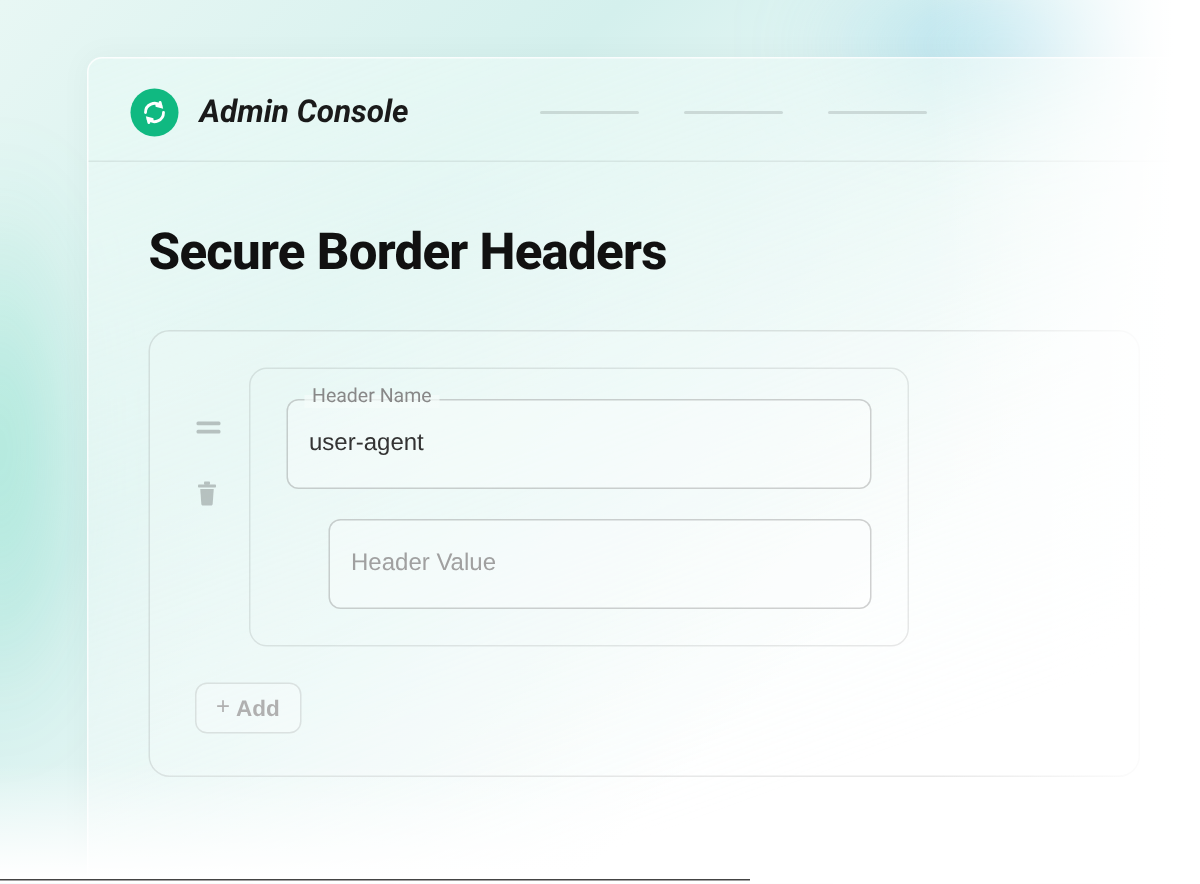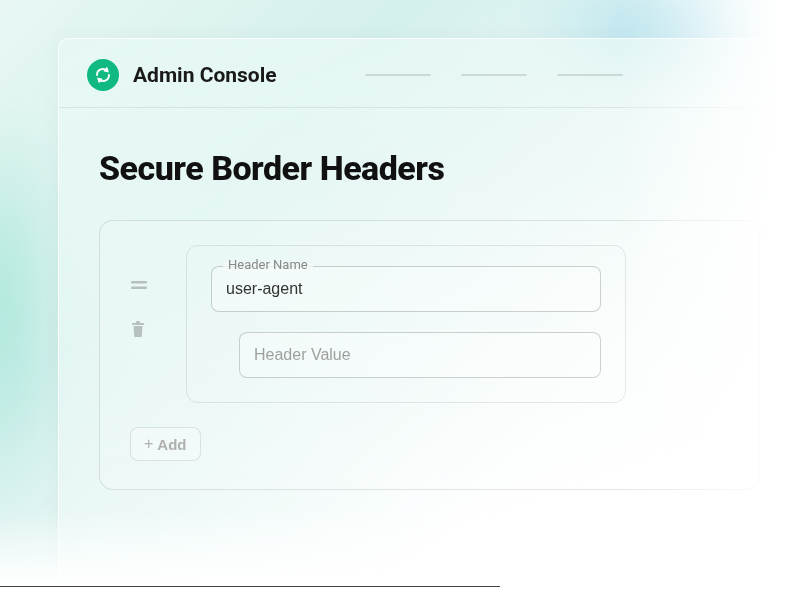--- a/index.html
+++ b/index.html
@@ -45,20 +45,21 @@
       border-radius: 10px 0 0 0;
       border-top: 1px solid rgba(255,255,255,0.8);
       border-left: 1px solid rgba(255,255,255,0.8);
       box-shadow: -2px -2px 20px rgba(0,0,0,0.03);
     }
     .topbar {
       display: flex;
       align-items: center;
       padding: 20px 28px 16px 28px;
       border-bottom: 1px solid rgba(0,0,0,0.07);
+      font-style: italic;
     }
     .logo {
       width: 32px;
       height: 32px;
       border-radius: 50%;
       background: #10b981;
       display: flex;
       align-items: center;
       justify-content: center;
       flex-shrink: 0;
@@ -102,21 +103,21 @@
     }
     .panel-title {
       font-size: 20px;
       font-weight: 700;
       color: #1a1a1a;
       margin-bottom: 28px;
     }
     .header-row {
       display: flex;
       align-items: flex-start;
-      gap: 32px;
+      gap: 12px;
     }
     .row-controls {
       display: flex;
       flex-direction: column;
       gap: 24px;
       padding-top: 32px;
       width: 24px;
     }
     .ctrl-icon {
       color: rgba(0,0,0,0.22);
@@ -141,21 +142,21 @@
       position: absolute;
       top: -9px;
       left: 12px;
       font-size: 13px;
       color: #888;
       background: linear-gradient(180deg, transparent 40%, rgba(245,252,250,0.7) 40%);
       padding: 0 5px;
     }
     .text-input {
       width: 100%;
-      height: 46px;
+      height: 60px;
       border: 1px solid rgba(0,0,0,0.18);
       border-radius: 8px;
       padding: 0 14px;
       font-size: 16px;
       color: #333;
       background: rgba(255,255,255,0.3);
       outline: none;
     }
     .text-input::placeholder {
       color: #a0a0a0;

